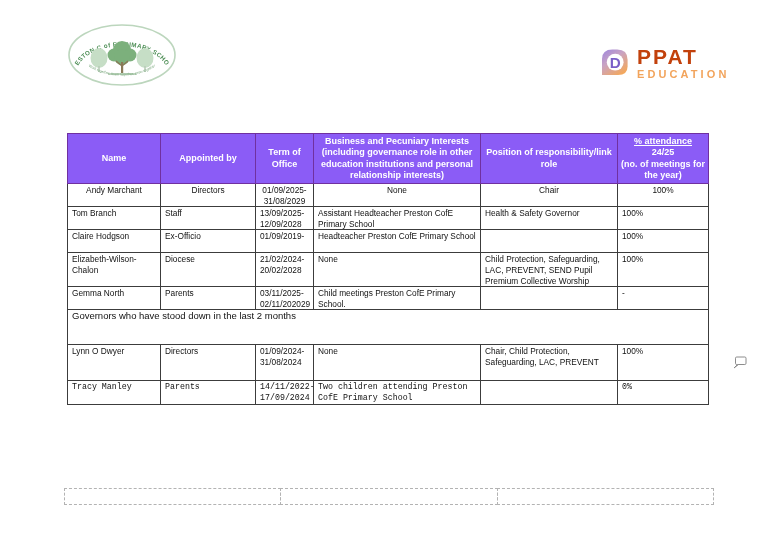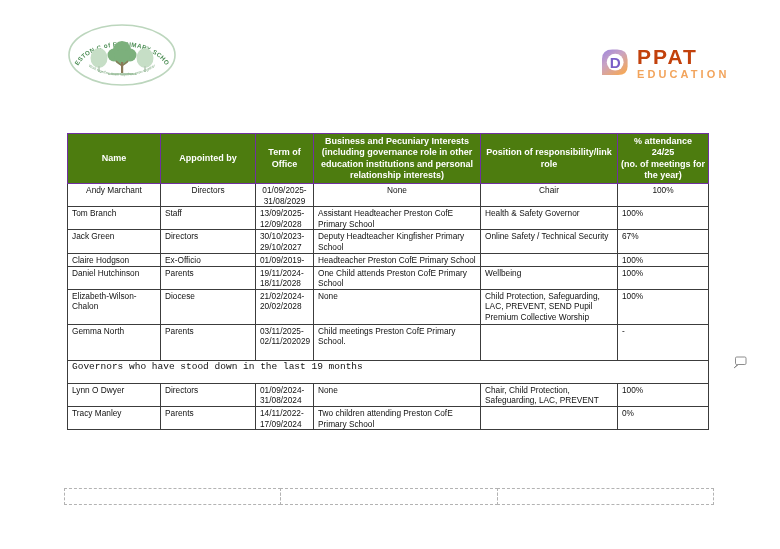--- a/index.html
+++ b/index.html
@@ -20,26 +20,26 @@
   .ppat-sub  { font-size:11px; font-weight:700; letter-spacing:3.1px; color:#f2a45c; margin-top:2px; }
 
   
   .doc-title { position:absolute; left:67px; top:106px; font-size:12.5px; font-weight:500; color:#1f1f1f;margin-top:47px; }
 
   
   table.gov { position:absolute; left:67px; top:133px; width:641px; border-collapse:collapse; table-layout:fixed; }
   table.gov th, table.gov td { border:1px solid #3c3c3c; vertical-align:top; overflow:hidden; }
   table.gov thead th {
     border:1px solid #7030a0;
-    background:#4d7c0f; color:#ffffff; font-weight:700; font-size:9px; line-height:1.25;
+    background:#8b5cf6; color:#ffffff; font-weight:700; font-size:9px; line-height:1.25;
     text-align:center; vertical-align:middle; padding:2px 3px; height:46px;
   }
   table.gov td { font-size:8.3px; line-height:1.28; padding:1px 4px 0 4px; color:#111; background:#fff; }
   td.term { white-space:pre-line; }
-  .att-u { }
+  .att-u { text-decoration:underline; }
   tbody tr:nth-child(1) { height:21px;text-align:center; }
   tbody tr:nth-child(2) { height:23px; }
   tbody tr:nth-child(3) { height:23px; }
   tbody tr:nth-child(4) { height:13px; }
   tbody tr:nth-child(5) { height:23px; }
   tbody tr:nth-child(6) { height:35px; }
   tbody tr:nth-child(7) { height:36px; }
   tbody tr:nth-child(8) { height:23px;font-family:Liberation Mono, monospace; }
   tr.section-row { height:14px; }
   tr.section-row td { font-size:9.5px; padding:0 4px; line-height:1.3; }
@@ -152,43 +152,25 @@
         <tr>
           <td>Tom Branch</td>
           <td>Staff</td>
           <td class="term">13/09/2025-
 12/09/2028</td>
           <td>Assistant Headteacher Preston CofE Primary School</td>
           <td>Health &amp; Safety Governor</td>
           <td>100%</td>
         </tr>
         <tr>
-          <td>Jack Green</td>
-          <td>Directors</td>
-          <td class="term">30/10/2023-
-29/10/2027</td>
-          <td>Deputy Headteacher Kingfisher Primary School</td>
-          <td>Online Safety / Technical Security</td>
-          <td>67%</td>
-        </tr>
-        <tr>
           <td>Claire Hodgson</td>
           <td>Ex-Officio</td>
           <td class="term">01/09/2019-</td>
           <td>Headteacher Preston CofE Primary School</td>
           <td></td>
-          <td>100%</td>
-        </tr>
-        <tr>
-          <td>Daniel Hutchinson</td>
-          <td>Parents</td>
-          <td class="term">19/11/2024-
-18/11/2028</td>
-          <td>One Child attends Preston CofE Primary School</td>
-          <td>Wellbeing</td>
           <td>100%</td>
         </tr>
         <tr>
           <td>Elizabeth-Wilson-Chalon</td>
           <td>Diocese</td>
           <td class="term">21/02/2024-
 20/02/2028</td>
           <td>None</td>
           <td>Child Protection, Safeguarding, LAC, PREVENT, SEND Pupil Premium Collective Worship</td>
           <td>100%</td>
@@ -196,21 +178,21 @@
         <tr>
           <td>Gemma North</td>
           <td>Parents</td>
           <td class="term">03/11/2025-
 02/11/202029</td>
           <td>Child meetings Preston CofE Primary School.</td>
           <td></td>
           <td>-</td>
         </tr>
         <tr class="section-row">
-          <td colspan="6">Governors who have stood down in the last 19 months</td>
+          <td colspan="6">Governors who have stood down in the last 2 months</td>
         </tr>
         <tr>
           <td>Lynn O Dwyer</td>
           <td>Directors</td>
           <td class="term">01/09/2024-
 31/08/2024</td>
           <td>None</td>
           <td>Chair, Child Protection, Safeguarding, LAC, PREVENT</td>
           <td>100%</td>
         </tr>

